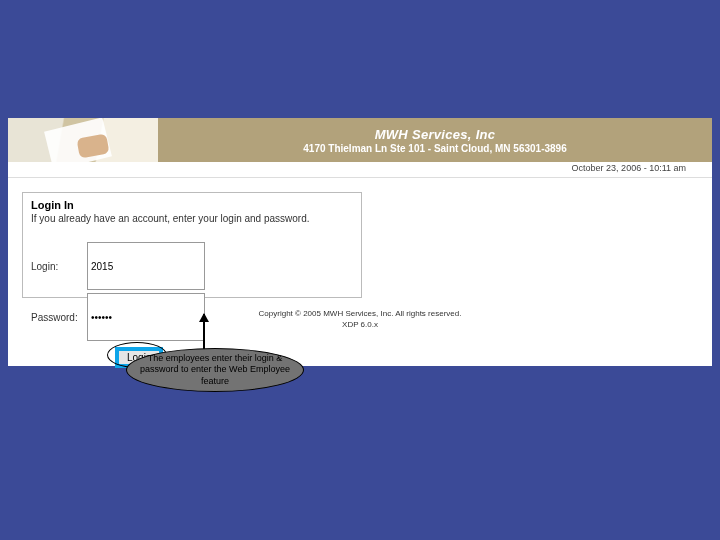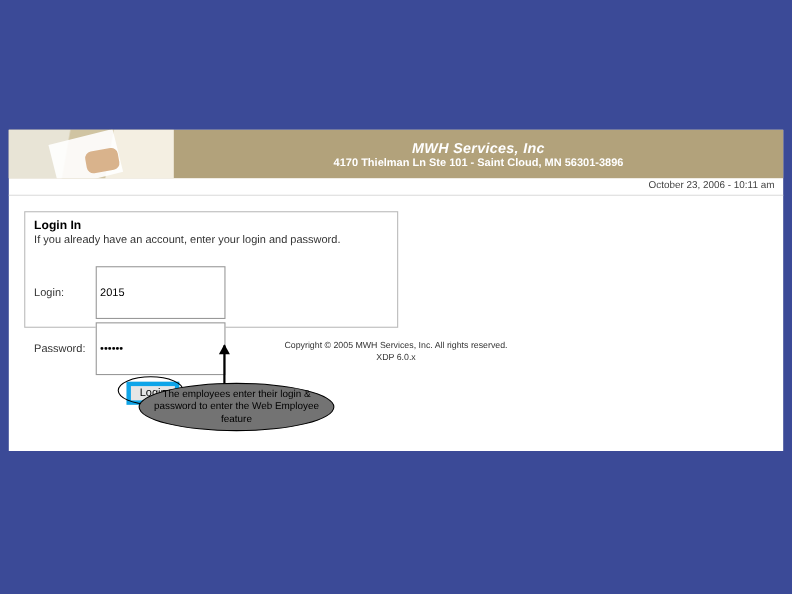--- a/index.html
+++ b/index.html
@@ -8,21 +8,21 @@
     background:#3b4a97;
     font-family:Arial,Helvetica,sans-serif;
     font-size:11px;
     color:#000;
     position:relative;
     overflow:hidden;
   }
   .slide{
     position:absolute;
     left:8px;top:118px;
-    width:704px;height:292px;
+    width:704px;height:248px;
     background:#fff;
   }
   
   .banner{
     height:44px;
     background:#b2a27b;
     display:flex;
     align-items:stretch;
   }
   .banner-photo{
@@ -55,21 +55,21 @@
     align-items:center;
     color:#fff;
   }
   .banner-title .t1{font-weight:bold;font-style:italic;font-size:13px;letter-spacing:.3px}
   .banner-title .t2{font-weight:bold;font-size:10px;margin-top:1px}
   .datebar{
     height:14px;
     font-size:9px;
     color:#444;
     text-align:right;
-    padding:1px 8px 0 0;
+    padding:1px 26px 0 0;
     border-bottom:1px solid #ddd;
   }
   
   .signin{
     position:absolute;
     left:14px;top:74px;
     width:340px;height:106px;
     border:1px solid #bbb;
     background:#fff;
     padding:6px 8px;

